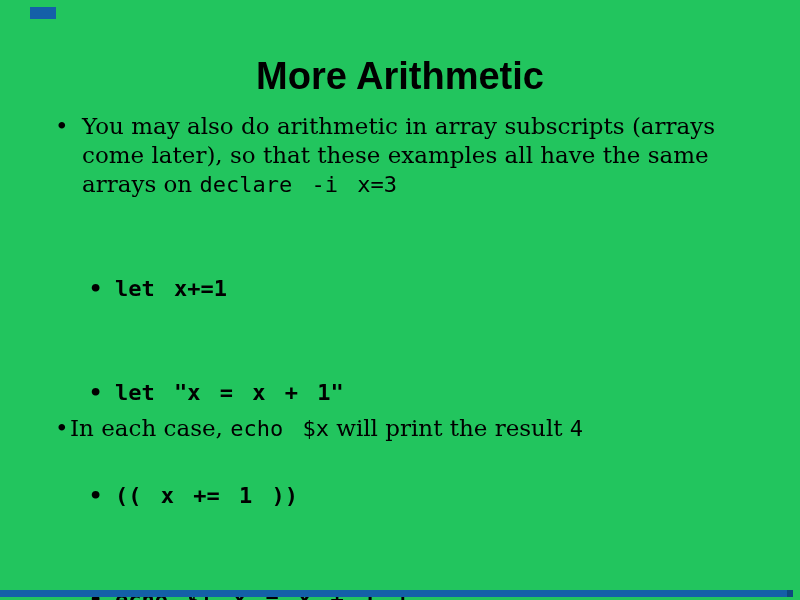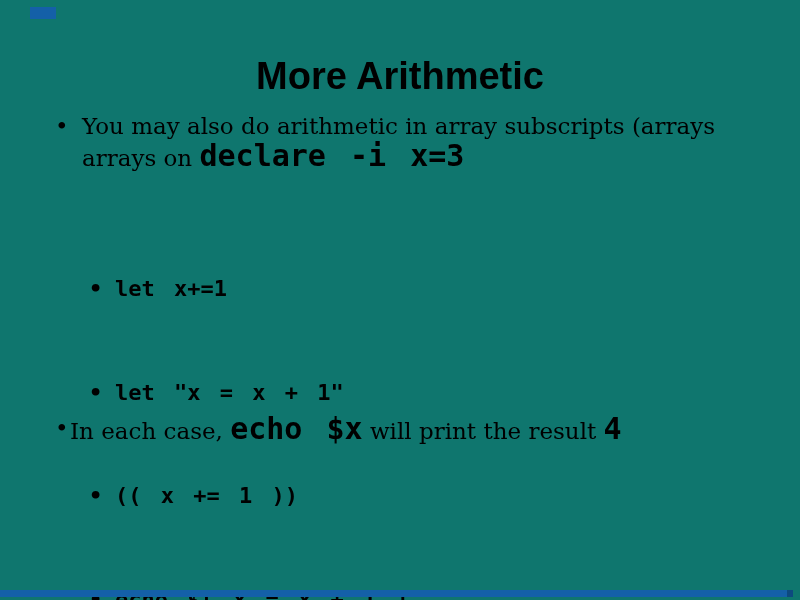--- a/index.html
+++ b/index.html
@@ -4,21 +4,21 @@
 <style>
   html, body { margin: 0; padding: 0; }
   body {
     width: 800px; height: 600px;
     background: #ffffff;
     position: relative;
     overflow: hidden;
     font-family: "DejaVu Serif", serif;
     color: #000000;
   }
-  .slide { position: absolute; inset: 0; width: 800px; height: 600px; background: #0f766e; }
+  .slide { position: absolute; inset: 0; width: 800px; height: 600px; background: #22c55e; }
 
   
   .accent-topleft {
     position: absolute; left: 30px; top: 7px;
     width: 26px; height: 12px; background: #1460a8;
   }
   .accent-bottom {
     position: absolute; left: 0px; top: 590px;
     width: 793px; height: 7px; background: #1460a8;
   }
@@ -40,22 +40,22 @@
 
   
   .body-text { font-size: 23px; line-height: 29px; font-family: "DejaVu Serif", serif; }
   .bullet1-block { position: absolute; left: 82px; top: 112px; white-space: nowrap; }
   .bullet1-dot   { position: absolute; left: 55px; top: 112px; }
   .bullet2-block { position: absolute; left: 70px; top: 414px; white-space: nowrap; }
   .bullet2-dot   { position: absolute; left: 55px; top: 414px; }
 
   .code {
     font-family: "DejaVu Sans Mono", monospace;
-    font-weight: bold;
-    font-size: 30px;
+    font-weight: normal;
+    font-size: 22px;
     word-spacing: 6px;
     white-space: pre;
   }
 
   
   .code-list {
     position: absolute; left: 115px; top: 203px;
     font-family: "DejaVu Sans Mono", monospace;
     font-weight: bold;
     font-size: 22px; line-height: 34.5px;
@@ -73,20 +73,21 @@
 
 <div class="slide">
 
   <div class="accent-topleft"></div>
 
   <div class="title">More Arithmetic</div>
 
   <span class="bullet1-dot body-text">•</span>
   <div class="bullet1-block body-text">
     <div>You may also do arithmetic in array subscripts (arrays</div>
+    <div>come later), so that these examples all have the same</div>
     <div><span>arrays on </span><span class="code">declare -i x=3</span></div>
   </div>
 
   <div class="code-list">
     <div class="code-row"><span class="subdot">•</span><span>let x+=1</span></div>
     <div class="code-row"><span class="subdot">•</span><span>let "x = x + 1"</span></div>
     <div class="code-row"><span class="subdot">•</span><span>(( x += 1 ))</span></div>
     <div class="code-row"><span class="subdot">•</span><span>echo $[ x = x + 1 ]</span></div>
     
     

